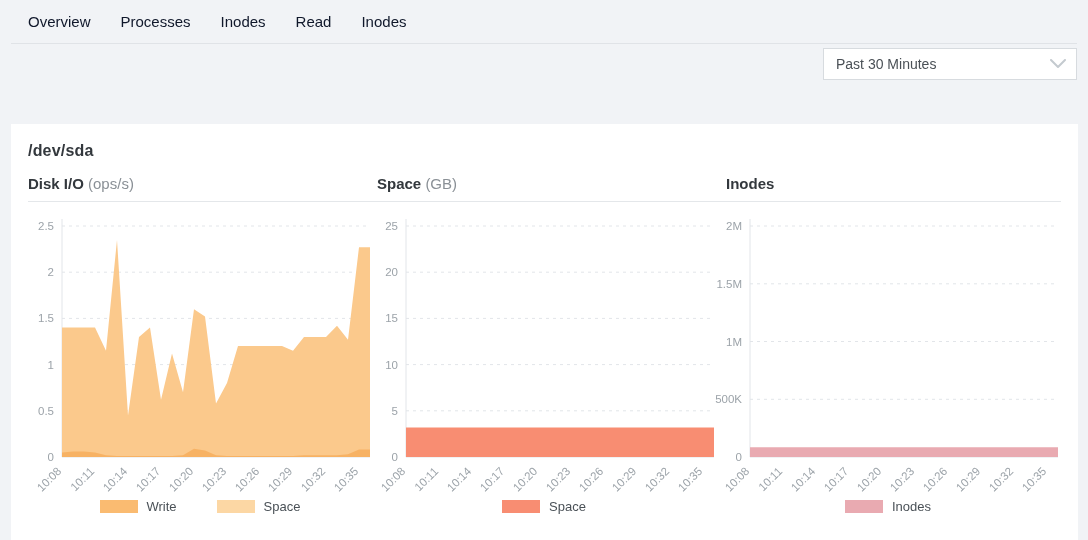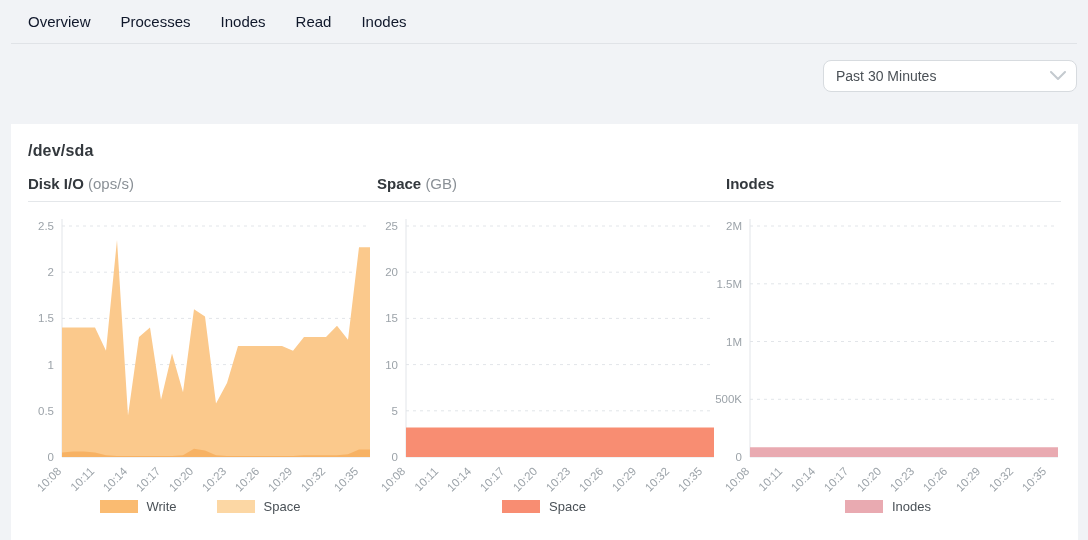--- a/index.html
+++ b/index.html
@@ -37,25 +37,25 @@
     left:0; right:0; bottom:-2px;
     height:4px;
     background:#2E72D3;
     border-radius:2px;
   }
 
   
   .toolbar { height:68px; position:relative; }
   .select {
     position:absolute;
-    top:16px; right:11px;
+    top:4px; right:11px;
     width:254px; height:32px;
     background:#FFFFFF;
     border:1px solid #D7DBDF;
-    border-radius:8px;
+    border-radius:0;
     display:flex;
     align-items:center;
     justify-content:space-between;
     padding:0 10px 0 12px;
     font-size:14px;
     color:#4A5056;
     cursor:pointer;
   }
   .select .chev { flex:0 0 auto; }
 

